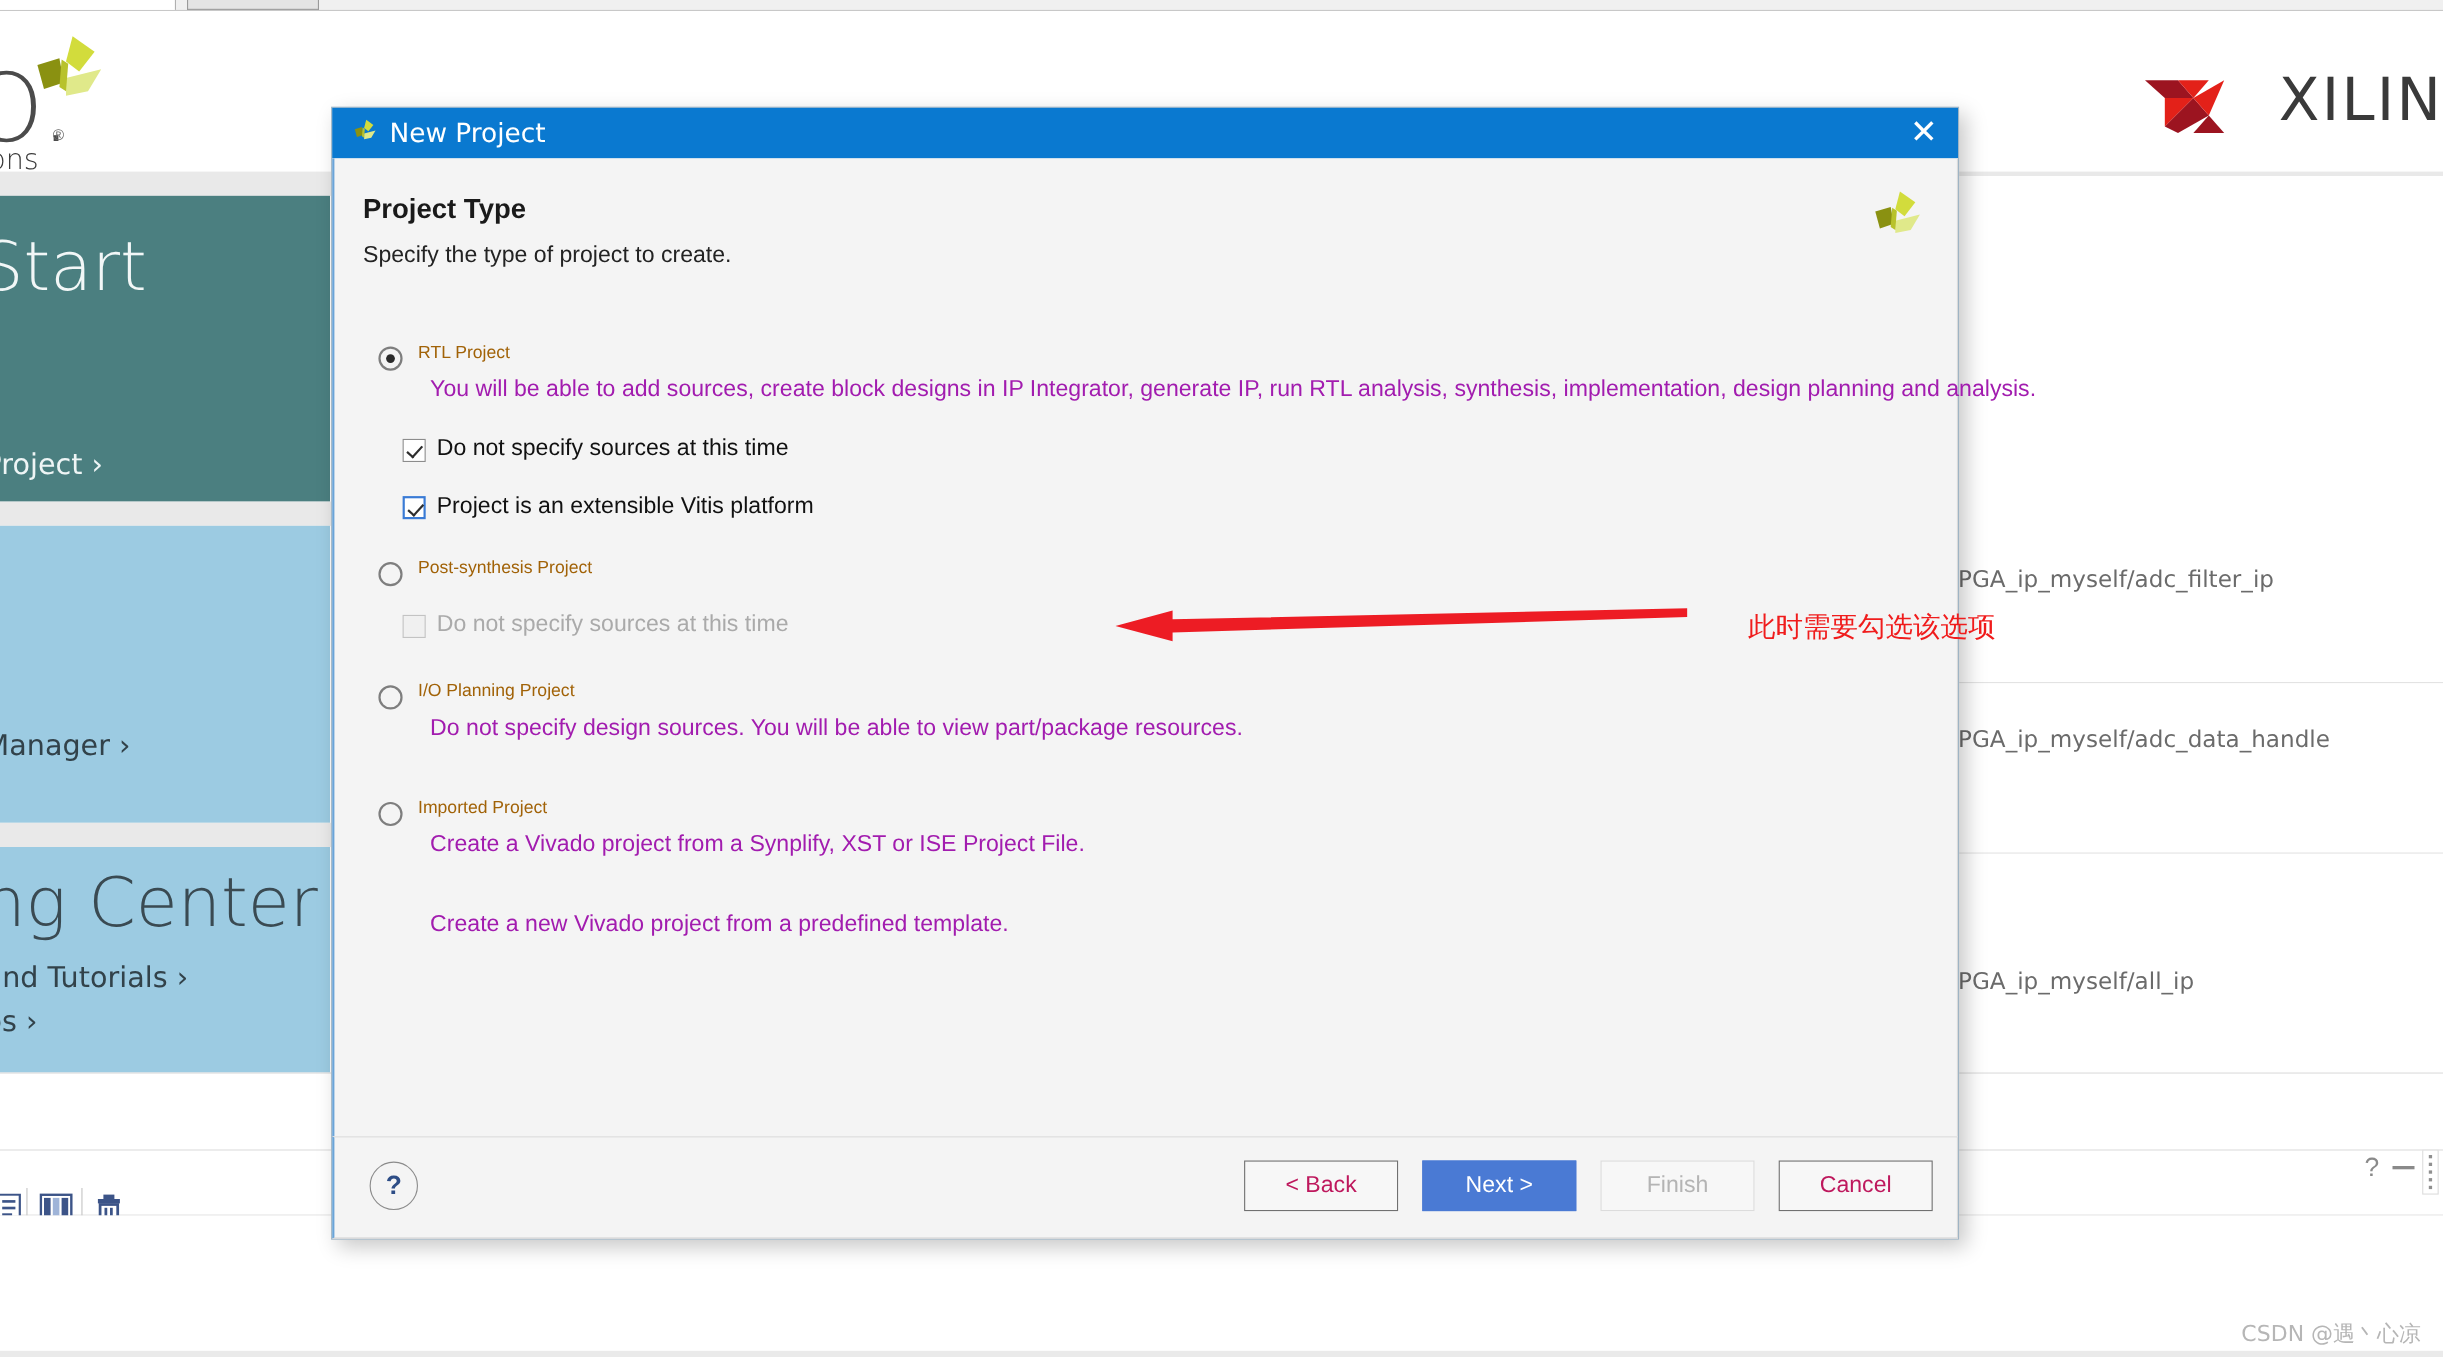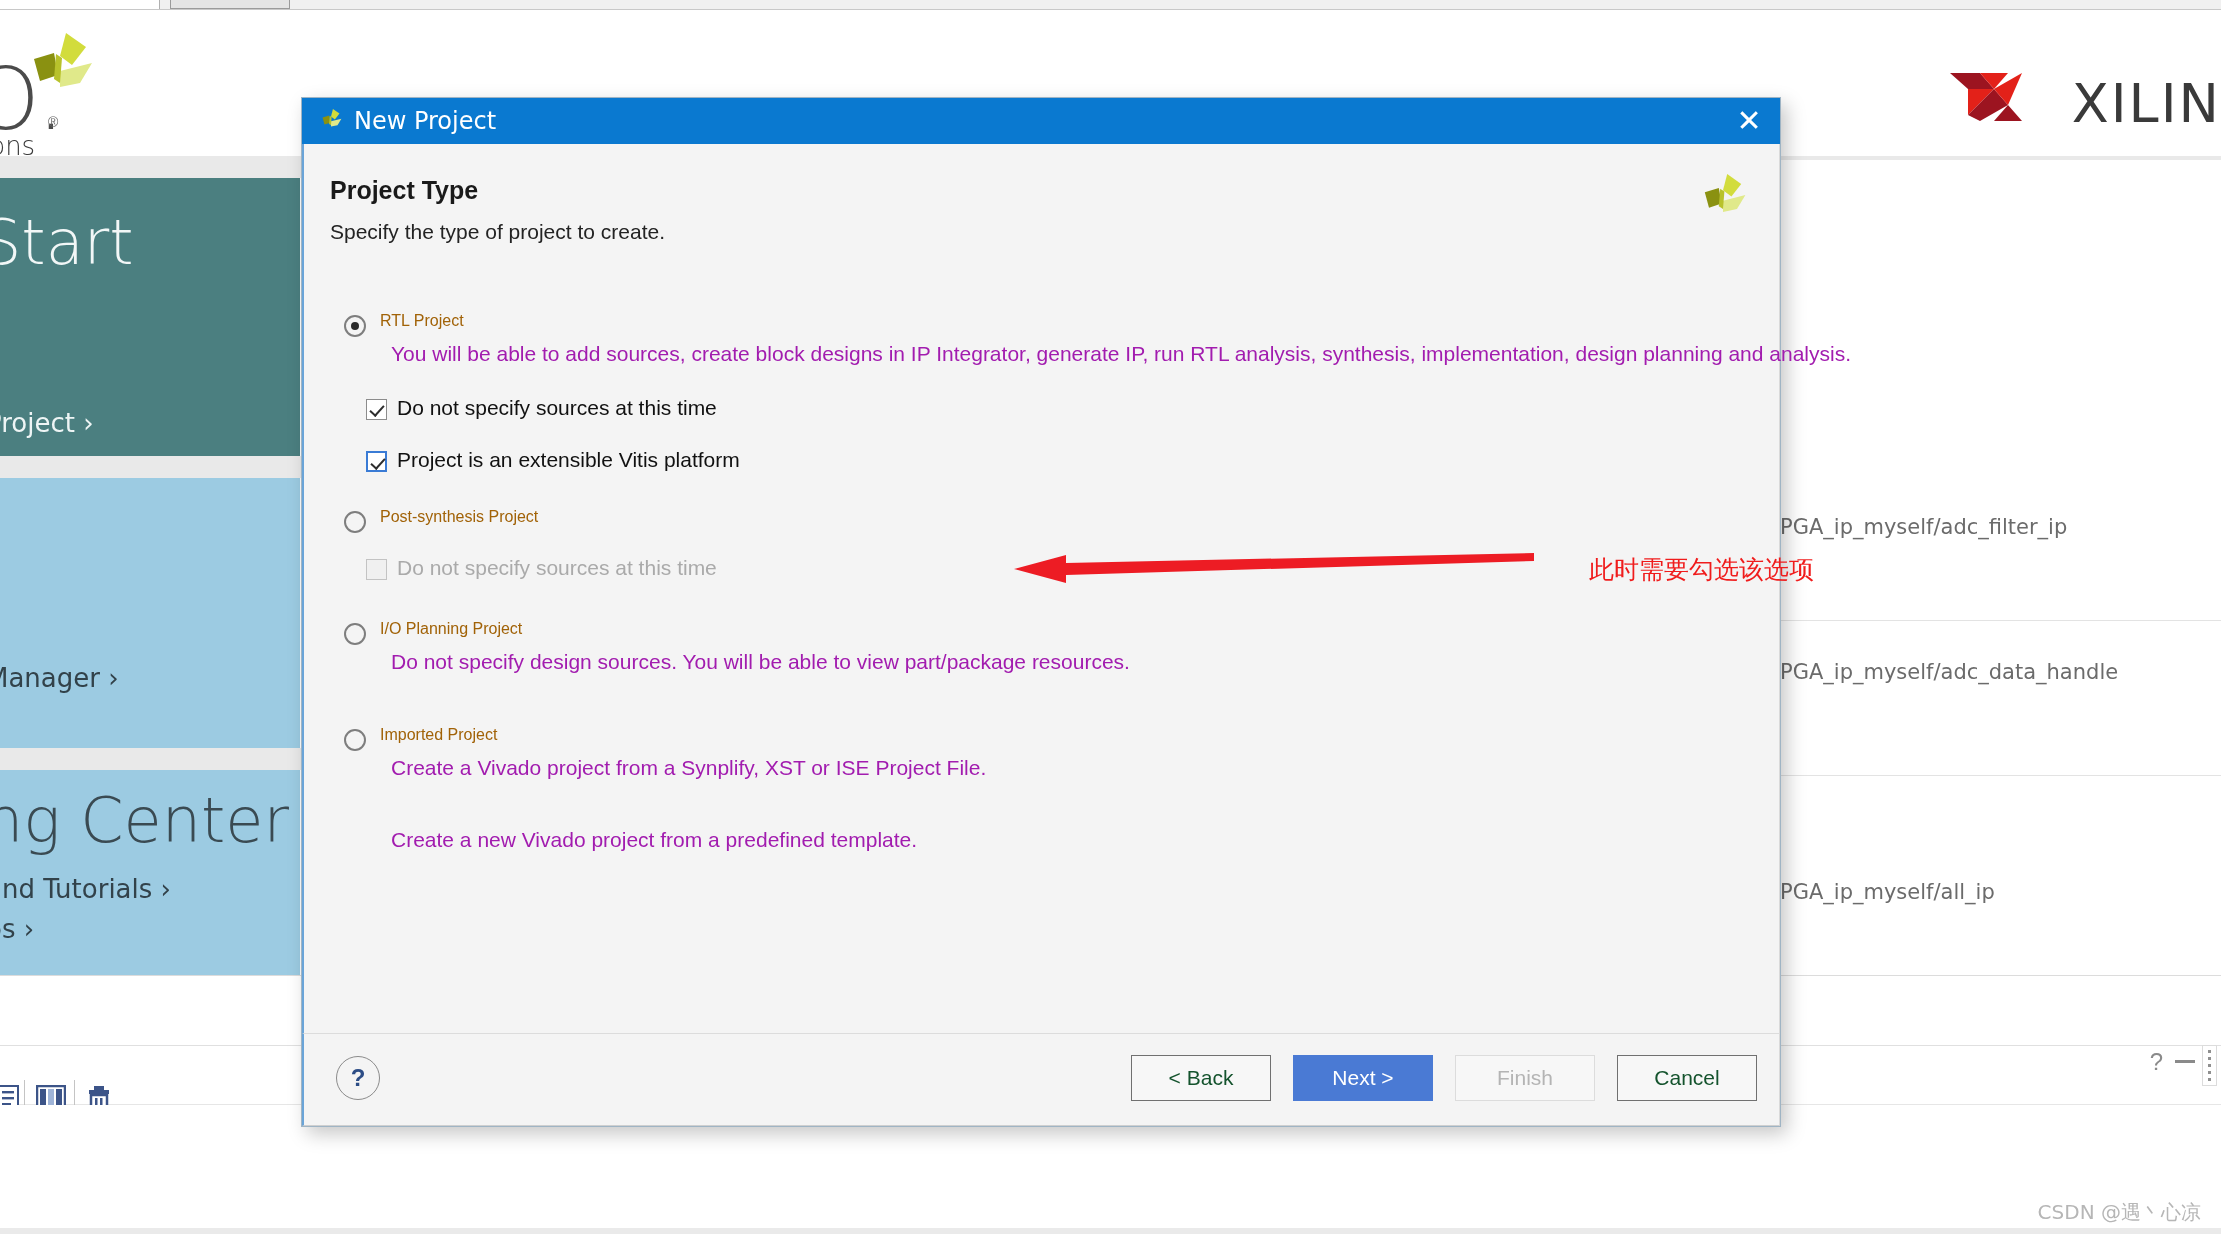--- a/index.html
+++ b/index.html
@@ -45,21 +45,21 @@
     position: absolute; left: -18px; top: 120px;
     font-family: "DejaVu Sans", sans-serif;
     font-size: 26px; font-weight: 300; color: #3b3b3b;
   }
   .vivado-logo {
     position: absolute; left: 20px; top: 20px; width: 80px; height: 78px;
   }
 
   .xilinx-logo-wrap {
     position: absolute; right: 0px; top: 48px;
-    display: flex; align-items: flex-end; gap: 34px;
+    display: flex; align-items: flex-start; gap: 34px;
   }
   .xilinx-name {
     font-family: "DejaVu Sans", sans-serif;
     font-size: 54px; font-weight: 400; color: #3a3a3a; letter-spacing: 2px;
   }
 
   .bg-divider {
     position: absolute; left: 0; width: 2221px; height: 22px; background: #e9e9e9;
   }
 
@@ -238,21 +238,21 @@
   .help-btn {
     position: absolute; left: 32px; top: 22px; width: 44px; height: 44px;
     border-radius: 50%; border: 1px solid #8b8b8b; background: #f4f4f4;
     display: flex; align-items: center; justify-content: center;
     color: #2d4d86; font-size: 24px; font-weight: bold; cursor: pointer;
   }
   .btn-group { position: absolute; right: 22px; top: 21px; display: flex; gap: 22px; }
   .btn {
     width: 140px; height: 46px;
     display: flex; align-items: center; justify-content: center;
-    font-size: 21px; color: #14532d;
+    font-size: 21px; color: #be185d;
     background: #f7f7f7; border: 1.5px solid #707070; cursor: pointer;
   }
   .btn.primary {
     background: #4a7ad4; border-color: #4a7ad4; color: #ffffff;
   }
   .btn.disabled {
     background: #f7f7f7; border: 1px solid #dcdcdc; color: #b4b4b4; cursor: default; text-align: right;
   }
 </style>
 </head>

